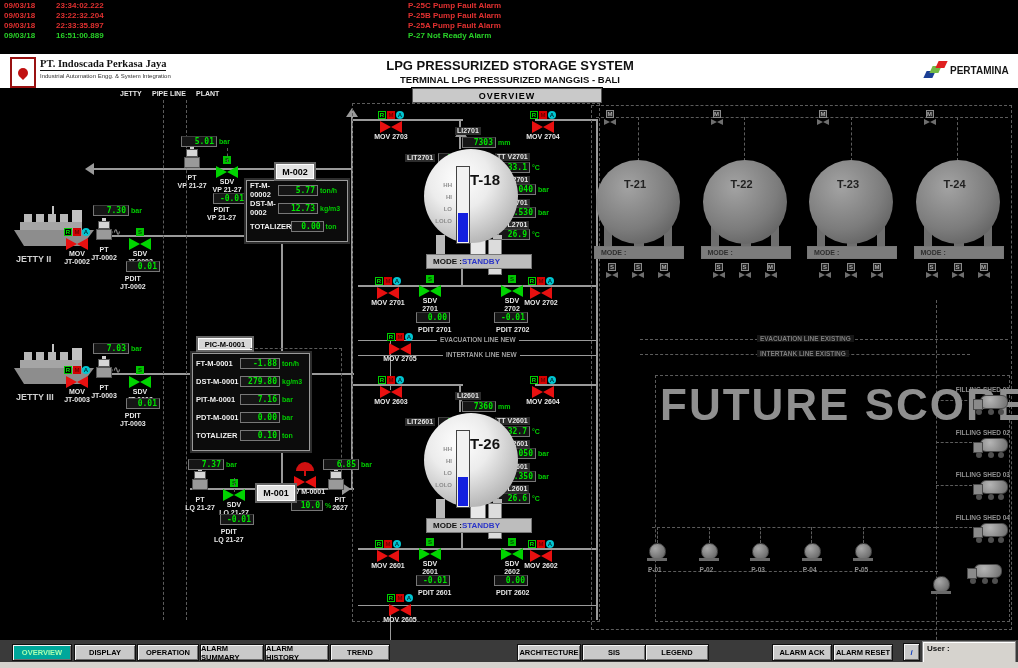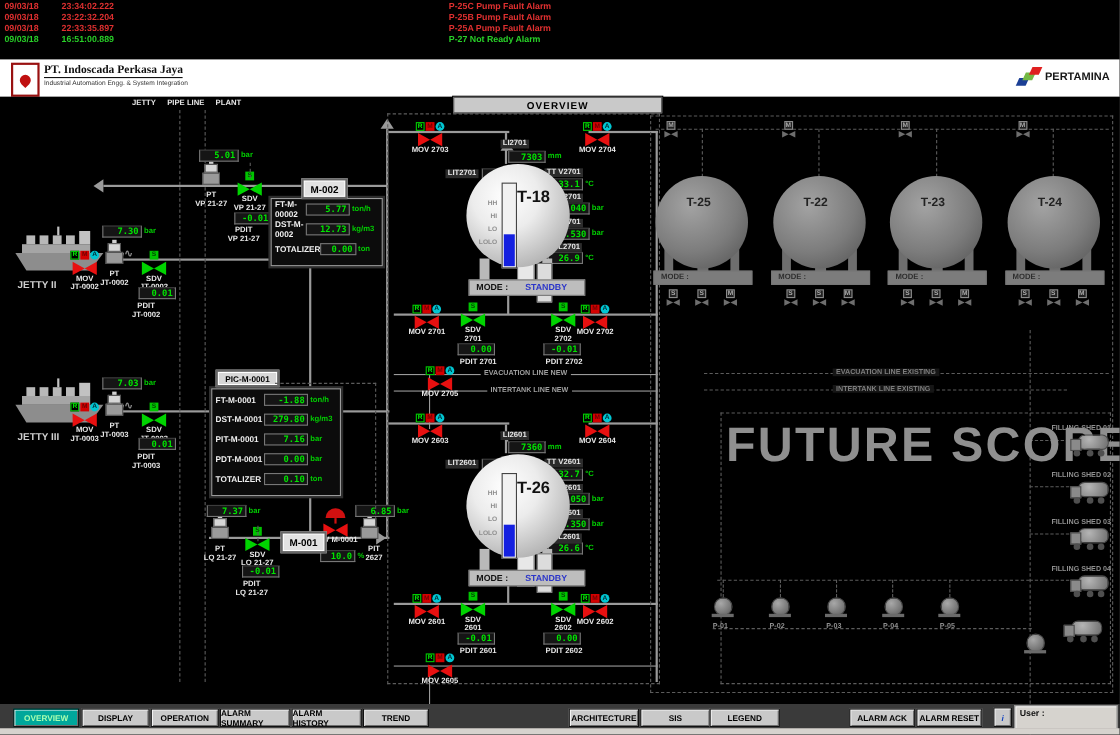--- a/index.html
+++ b/index.html
@@ -56,21 +56,21 @@
   .panel{position:absolute;background:#0c0c0c;border:1px solid #9a9a9a;box-shadow:0 0 0 2px #2e2e2e;}
   .prow{display:flex;align-items:center;padding:0 3px;}
   .prow .pl{flex:1;color:#f0f0f0;font:bold 7.5px "Liberation Sans",sans-serif;}
   .prow .pv{background:#151515;border:1px solid #777;color:#00e400;font:bold 8px "DejaVu Sans Mono",monospace;
     text-align:right;padding:0 2px;height:11px;line-height:10px;box-sizing:border-box;}
   .prow .pu{color:#00cc00;font:bold 7px "Liberation Sans",sans-serif;margin-left:2px;width:24px;}
   .mblock{position:absolute;background:#e2e2e2;border:2px solid #666;box-shadow:0 0 0 1px #fff inset;
     color:#000;font:bold 9px "Liberation Sans",sans-serif;display:flex;align-items:center;justify-content:center;}
   .modebar{position:absolute;background:#bdbdbd;border:1px solid #777;display:flex;align-items:center;height:13px;}
   .modebar .ml{color:#111;font:bold 8px "Liberation Sans",sans-serif;padding-left:6px;}
-  .modebar .mv{flex:1;text-align:center;color:#2b35c9;font:bold 8px "Liberation Sans",sans-serif;}
+  .modebar .mv{flex:1;text-align:left;color:#2b35c9;font:bold 8px "Liberation Sans",sans-serif;}
   .modebar.dim{background:#7c7c7c;height:11px;}
   .modebar.dim .ml{color:#2e2e2e;font-size:7px;}
   .sphere{position:absolute;border-radius:50%;
     background:radial-gradient(circle at 38% 32%,#ffffff 0%,#ececec 35%,#b7b7b7 75%,#8f8f8f 100%);}
   .sphere.dim{background:radial-gradient(circle at 38% 32%,#a3a3a3 0%,#7c7c7c 55%,#555 95%);}
   .leg{position:absolute;background:#b9b9b9;}
   .leg.dim{background:#6e6e6e;}
   .tube{position:absolute;background:#f2f2f2;border:1px solid #444;}
   .tube .fill{position:absolute;left:1px;right:1px;bottom:1px;background:#1420e0;}
   .tname{position:absolute;color:#111;font:bold 15px "Liberation Sans",sans-serif;}
@@ -127,20 +127,22 @@
       </div>
     </div>
 
 
   <div class="abs" id="header">
     <div class="abs" style="left:10px;top:3px;width:22px;height:27px;border:2px solid #991111;display:flex;align-items:center;justify-content:center;">
       <span style="width:10px;height:10px;background:#c01010;border-radius:50% 50% 50% 0;transform:rotate(-45deg);display:block;"></span>
     </div>
     <div class="abs" style="left:40px;top:4px;font:bold 10.5px 'Liberation Serif',serif;color:#111;border-bottom:1px solid #111;padding-bottom:1px;">PT. Indoscada Perkasa Jaya</div>
     <div class="abs" style="left:40px;top:19px;font:400 6px 'Liberation Sans',sans-serif;color:#333;">Industrial Automation Engg. &amp; System Integration</div>
+    <div class="abs h-title" style="left:320px;top:4px;width:380px;font-size:13px;">LPG PRESSURIZED STORAGE SYSTEM</div>
+    <div class="abs h-title" style="left:320px;top:20px;width:380px;font-size:9.5px;">TERMINAL LPG PRESSURIZED MANGGIS - BALI</div>
     <div class="abs" style="left:925px;top:6px;width:20px;height:20px;">
       <span style="position:absolute;left:0;top:11px;width:9px;height:7px;background:#1b3f95;transform:skewX(-25deg);"></span>
       <span style="position:absolute;left:6px;top:6px;width:9px;height:7px;background:#74b944;transform:skewX(-25deg);"></span>
       <span style="position:absolute;left:12px;top:1px;width:9px;height:7px;background:#e02020;transform:skewX(-25deg);"></span>
     </div>
     <div class="abs" style="left:950px;top:11px;font:bold 10px 'Liberation Sans',sans-serif;color:#161616;">PERTAMINA</div>
   </div>
 
   <div class="abs" id="cv">
       <div class="lbl" style="position: absolute; left: 120px; top: 2px;">JETTY</div>
@@ -762,21 +764,21 @@
         <span class="mv">STANDBY</span>
       </div>
       <div class="linelbl" style="position: absolute; left: 437px; top: 248px;">EVACUATION LINE NEW</div>
       <div class="linelbl" style="position: absolute; left: 443px; top: 263px;">INTERTANK LINE NEW</div>
       <div class="linelbl dim" style="position: absolute; left: 757px; top: 247px;">EVACUATION LINE EXISTING</div>
       <div class="linelbl dim" style="position: absolute; left: 757px; top: 262px;">INTERTANK LINE EXISTING</div>
       <div class="leg dim" style="position: absolute; left: 604px; top: 138px; width: 8px; height: 22px;"></div>
       <div class="leg dim" style="position: absolute; left: 634px; top: 142px; width: 10px; height: 26px;"></div>
       <div class="leg dim" style="position: absolute; left: 664px; top: 138px; width: 8px; height: 22px;"></div>
       <div class="sphere dim" style="position: absolute; left: 596px; top: 72px; width: 84px; height: 84px;"></div>
-      <div class="tname dim" style="position: absolute; left: 624px; top: 90px;">T-25</div>
+      <div class="tname dim" style="position: absolute; left: 624px; top: 90px;">T-21</div>
       <div class="modebar dim" style="position: absolute; left: 594px; top: 158px; width: 88px;">
         <span class="ml">MODE :</span>
       </div>
       <div class="chip dim" style="position: absolute; left: 608px; top: 175px; width: 8px; height: 8px;">S</div>
       <div class="bow dim2" style="position: absolute; left: 606px; top: 184px;">
         <i class="l"></i>
         <i class="r"></i>
       </div>
       <div class="chip dim" style="position: absolute; left: 634px; top: 175px; width: 8px; height: 8px;">S</div>
       <div class="bow dim2" style="position: absolute; left: 632px; top: 184px;">

